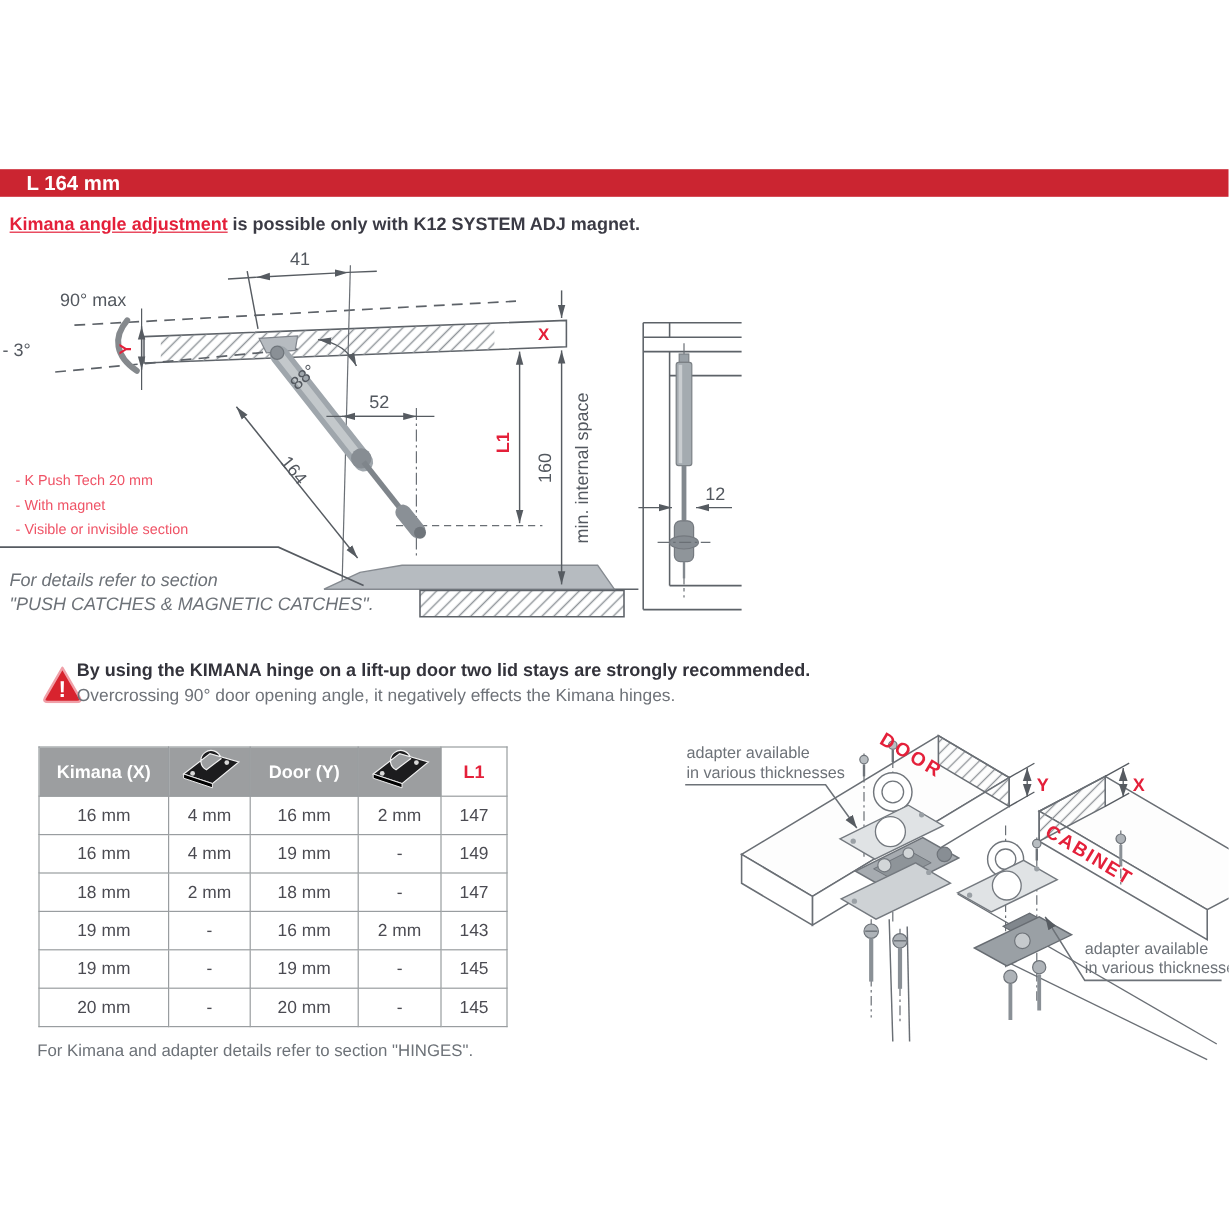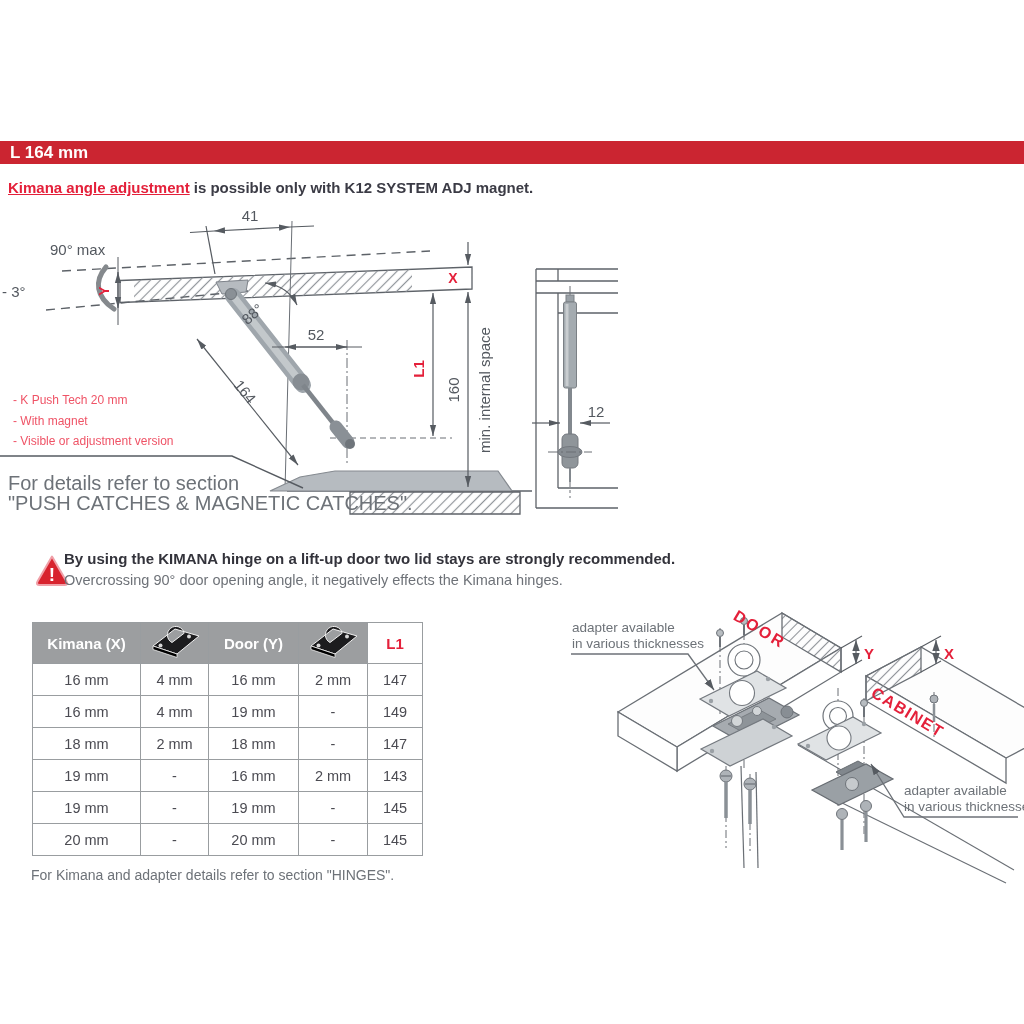--- a/index.html
+++ b/index.html
@@ -1,24 +1,24 @@
 <!DOCTYPE html>
 <html><head>
 <meta charset="utf-8">
 <style>
   html,body{margin:0;padding:0;background:#ffffff;}
   #canvas{position:relative;width:1024px;height:1024px;background:#fff;overflow:hidden;
           font-family:"Liberation Sans","DejaVu Sans",sans-serif;}
   .abs{position:absolute;}
   .redbar{left:0;top:141px;width:1024px;height:23px;background:#cb2531;color:#fff;
-          font-size:17px;font-weight:bold;line-height:23px;padding-left:10px;box-sizing:border-box;}
+          font-size:17px;font-weight:bold;line-height:23px;padding-left:22px;box-sizing:border-box;}
   .intro{left:8px;top:179px;font-size:15px;font-weight:bold;color:#3b3b45;}
   .intro .lnk{color:#e4203a;text-decoration:underline;margin-right:4px;}
   .features{left:13px;top:390px;font-size:12px;line-height:20.7px;color:#ef5366;}
-  .refnote{left:8px;top:474px;font-size:20px;line-height:19.5px;color:#6d7278;}
+  .refnote{left:8px;top:474px;font-size:15px;line-height:19.5px;color:#6d7278;font-style:italic;}
   .warnbold{left:64px;top:550px;font-size:15px;font-weight:bold;color:#33333b;}
   .warnnorm{left:64px;top:572px;font-size:14.5px;color:#6e7278;}
   .footnote{left:31px;top:867px;font-size:14px;color:#6d7278;}
   table.spec{position:absolute;left:32px;top:622px;border-collapse:collapse;table-layout:fixed;}
   table.spec th,table.spec td{border:1px solid #999da0;text-align:center;vertical-align:middle;padding:0;}
   table.spec th{height:40px;background:#9c9ea0;color:#fff;font-size:15px;font-weight:bold;}
   table.spec th.l1{background:#fff;color:#e4203a;}
   table.spec td{height:31px;font-size:14.5px;color:#4b4b52;background:#fff;margin-left:20px;}
   svg text{font-family:"Liberation Sans","DejaVu Sans",sans-serif;}
 </style>
@@ -145,21 +145,21 @@
     <g stroke="#565b61" stroke-width="1.2" fill="none">
       <line x1="532" y1="423" x2="560" y2="423" marker-end="url(#m2e)"></line>
       <line x1="610" y1="423" x2="580" y2="423" marker-end="url(#m2e)"></line>
     </g>
     <text x="596" y="417" fill="#53585f" font-size="15" text-anchor="middle">12</text>
   </svg>
 
   <div class="abs features">
     <div>- K Push Tech 20 mm</div>
     <div>- With magnet</div>
-    <div>- Visible or adjustment version</div>
+    <div>- Visible or invisible section</div>
   </div>
   <div class="abs refnote">
     <div>For details refer to section</div>
     <div>"PUSH CATCHES &amp; MAGNETIC CATCHES".</div>
   </div>
 
   <svg class="abs" style="left:35px;top:554px" width="34" height="32" viewBox="0 0 34 32">
     <path d="M17 2.5 L31.5 27.5 Q33.3 31 29.3 31 L4.7 31 Q0.7 31 2.5 27.5 Z" fill="#d8232e" stroke="#f0a0a8" stroke-width="2" stroke-linejoin="round"></path>
     <text x="17" y="27" text-anchor="middle" fill="#ffffff" font-size="19" font-weight="bold">!</text>
   </svg>

